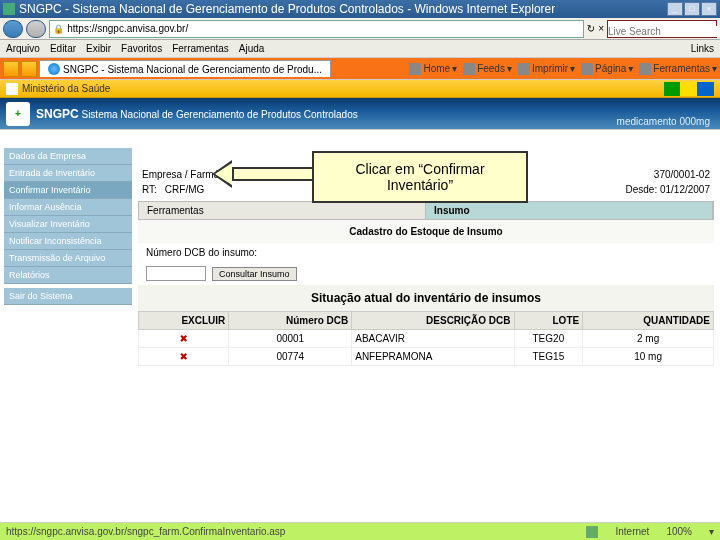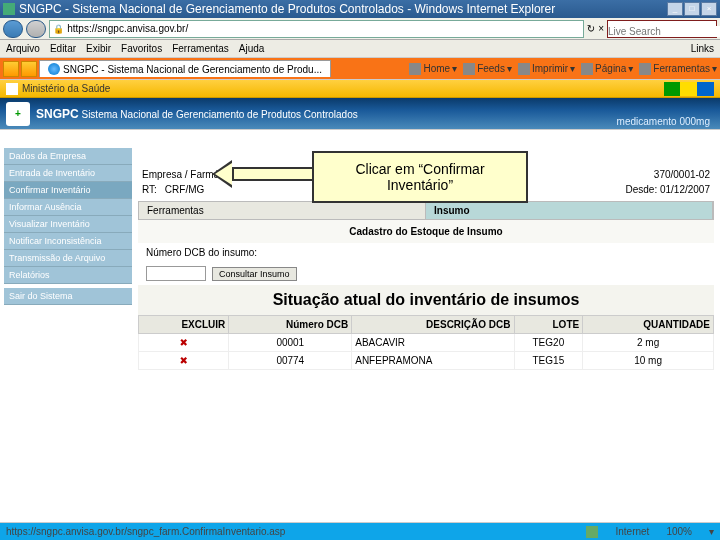--- a/index.html
+++ b/index.html
@@ -46,32 +46,32 @@
 .section-title{text-align:center;font-size:10px;font-weight:bold;padding:4px}
 .info-row{font-size:9px;padding:2px 4px;display:flex;gap:8px}
 .info-row .r{margin-left:auto}
 .tabset{display:flex;background:#e8e8e0;border:1px solid #bbb;margin-top:4px}
 .tabset .t{flex:1;padding:3px 8px;font-size:10px;border-right:1px solid #bbb}
 .tabset .t.active{background:#b8d8d8;font-weight:bold}
 .subtitle{text-align:center;font-size:10px;font-weight:bold;padding:6px;background:#f8f8f4}
 .field-row{display:flex;align-items:center;gap:6px;padding:4px 8px;font-size:10px}
 .field-row input{border:1px solid #999;padding:1px 3px;width:60px}
 .btn{background:#e8e8e0;border:1px solid #888;padding:1px 6px;font-size:9px}
-.grid-title{text-align:center;font-size:16px;font-weight:bold;padding:6px;background:#f4f4ee}
+.grid-title{text-align:center;font-size:12px;font-weight:bold;padding:6px;background:#f4f4ee}
 table{width:100%;border-collapse:collapse;font-size:9px}
 th{background:#e8e8e0;border:1px solid #ccc;padding:3px;font-weight:bold;text-align:right}
 td{border:1px solid #eee;padding:3px;text-align:center;background:#fff}
 td.l{text-align:left}
 .del{color:#b00;cursor:pointer}
 .callout{position:absolute;top:3px;left:180px;z-index:10;background:#ffffcc;border:2px solid #333;padding:8px 14px;font-size:14px;font-family:Arial;text-align:center;width:216px}
 .arrow{position:absolute;top:19px;left:100px;z-index:10}
 .arrow-body{width:80px;height:14px;background:#ffffcc;border:2px solid #333;border-right:none}
 .arrow-head{position:absolute;left:-20px;top:-7px;width:0;height:0;border-top:14px solid transparent;border-bottom:14px solid transparent;border-right:20px solid #333}
 .arrow-head::after{content:"";position:absolute;left:3px;top:-11px;width:0;height:0;border-top:11px solid transparent;border-bottom:11px solid transparent;border-right:17px solid #ffffcc}
-.statusbar{position:absolute;bottom:0;left:0;right:0;height:18px;background:#0ea5e9;border-top:1px solid #ccc;display:flex;align-items:center;padding:0 6px;font-size:9px;color:#444;gap:12px}
+.statusbar{position:absolute;bottom:0;left:0;right:0;height:18px;background:#bef264;border-top:1px solid #ccc;display:flex;align-items:center;padding:0 6px;font-size:9px;color:#444;gap:12px}
 .statusbar .r{margin-left:auto;display:flex;gap:17px;align-items:center}
 .statusbar .neticon{width:12px;height:12px;background:#6a6}
 </style>
 </head>
 <body>
 
 <div class="titlebar">
   <div class="icon"></div>
   <div class="title">SNGPC - Sistema Nacional de Gerenciamento de Produtos Controlados - Windows Internet Explorer</div>
   <div class="winbtns">

